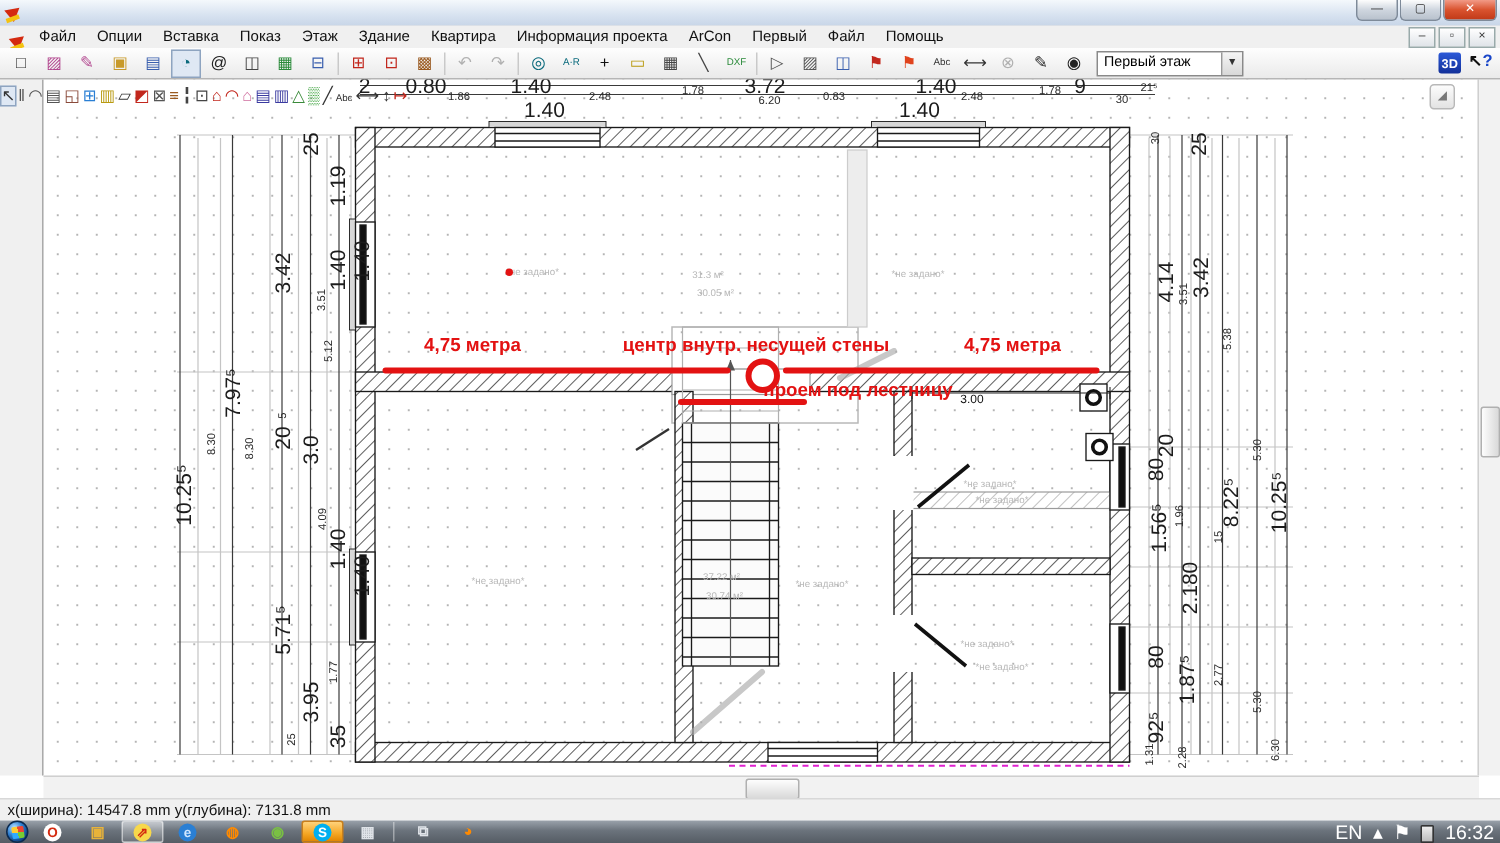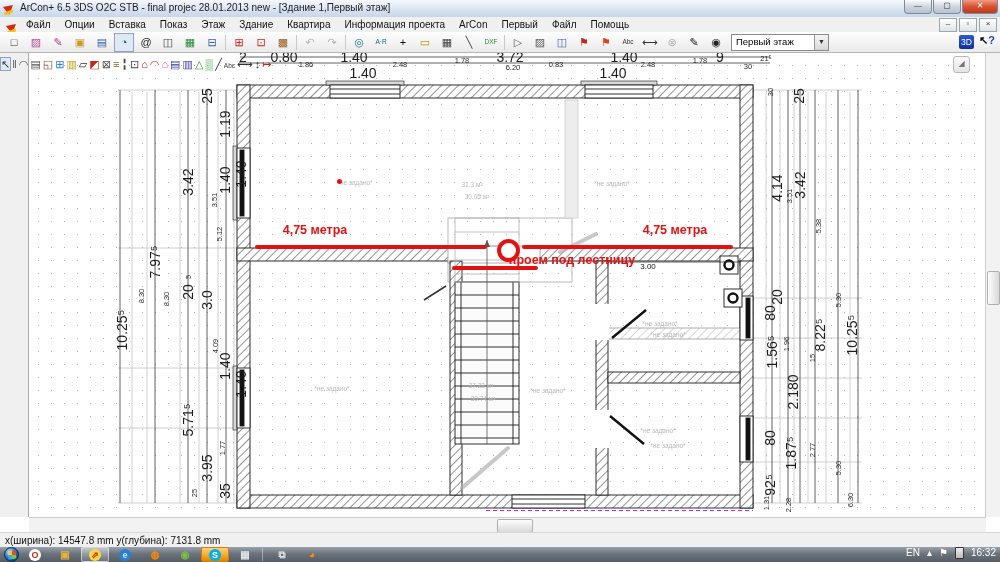--- a/index.html
+++ b/index.html
@@ -24,21 +24,21 @@
   .mdi-btns .mb{width:16px;height:12px;border:1px solid #9aa;background:linear-gradient(#fff,#dfe3e8);margin-left:2px;font-size:8px;line-height:10px;text-align:center;color:#333}
   
   #toolbar{left:0;top:32px;width:1000px;height:21px;background:linear-gradient(#fefefe,#eaeaea);border-bottom:1px solid #b5b5b5;z-index:40;display:flex;align-items:center;padding-left:3px;box-sizing:border-box}
   .ticon{width:18px;height:17px;margin:0 1px;border:1px solid transparent;font-size:11px;line-height:16px;text-align:center;color:#333;flex:0 0 auto;background:transparent}
   .ticon.pressed{border:1px solid #8ea4c0;background:#dfe8f4}
   .ticon.disabled{opacity:.35;filter:grayscale(1)}
   .tsep{width:5px;height:17px;flex:0 0 auto}
   .tsep:before{content:"";display:block;width:1px;height:15px;margin:1px auto;background:#c9c9c9}
   #floor-select{width:92px;height:15px;border:1px solid #8a8a8a;background:#fff;font-size:9.5px;line-height:14px;padding-left:4px;position:relative;margin-left:4px;flex:0 0 auto}
   #floor-select .dd{position:absolute;right:0;top:0;width:13px;height:100%;background:linear-gradient(#f5f5f5,#d8d8d8);border-left:1px solid #999;font-size:7px;text-align:center;line-height:14px;color:#333}
-  #btn3d{position:absolute;right:26px;top:3px;width:15px;height:14px;background:linear-gradient(#2b59d8,#123099);color:#fff;font-weight:normal;font-size:8.5px;text-align:center;line-height:14px;border-radius:2px}
+  #btn3d{position:absolute;right:26px;top:3px;width:15px;height:14px;background:linear-gradient(#2b59d8,#123099);color:#fff;font-weight:bold;font-size:8.5px;text-align:center;line-height:14px;border-radius:2px}
   #helpbtn{position:absolute;right:5px;top:2px;font-size:11px;color:#111;font-weight:bold}
   #helpbtn b{color:#1a46c8}
   
   #palette{left:0;top:53px;width:29px;height:464px;background:#f0f0f0;border-right:1px solid #aaa;z-index:30;padding-top:1px;box-sizing:border-box}
   .picon{width:22px;height:17px;margin:0 auto 1px auto;border:1px solid transparent;font-size:11px;line-height:16px;text-align:center;color:#333}
   .picon.pressed{border:1px solid #8ea4c0;background:#dfe8f4}
   
   #canvas{left:29px;top:53px;width:957px;height:464px;background:#fff;z-index:1;overflow:hidden;
           background-image:radial-gradient(circle,#b4b4b4 0.7px,transparent 0.9px);background-size:13px 13px;background-position:3px 6px}
   #plansvg{position:absolute;left:0;top:0;width:957px;height:464px}
@@ -63,30 +63,29 @@
   
   #statusbar{left:0;top:532px;width:1000px;height:15px;background:#f0f0f0;border-top:1px solid #d8d8d8;font-size:10px;color:#111;line-height:15px;padding-left:5px;box-sizing:border-box;z-index:40}
   #taskbar{left:0;top:547px;width:1000px;height:15px;background:linear-gradient(#9aa2ab,#6b737c 45%,#555c64);z-index:40;display:flex;align-items:center}
   #start-orb{width:15px;height:15px;border-radius:50%;margin-left:4px;background:radial-gradient(circle at 35% 30%,#9fd3ff 8%,#2f7fd0 42%,#134e92 70%,#0a2d5e);border:1px solid #0b2a50;box-sizing:border-box;position:relative;flex:0 0 auto}
   #start-orb:after{content:"";position:absolute;left:3px;top:3px;width:8px;height:8px;background:
      conic-gradient(#e43 0 25%,#7c3 0 50%,#3af 0 75%,#fc3 0);border-radius:1px;transform:rotate(-8deg)}
   .tapp{width:28px;height:15px;margin-left:2px;display:flex;align-items:center;justify-content:center;border-radius:2px;font-size:10px;font-weight:bold;flex:0 0 auto;border:1px solid transparent;box-sizing:border-box}
   .tapp.active{background:linear-gradient(rgba(255,255,255,.45),rgba(255,255,255,.12));border-color:rgba(255,255,255,.5)}
   .tapp.orange{background:linear-gradient(#ffd27a,#f5a623 60%,#e08400);border-color:#c87f1c}
   .tdivider{width:1px;height:13px;background:rgba(255,255,255,.4);margin:0 3px;flex:0 0 auto}
-  #tray{position:absolute;right:4px;top:547px;height:15px;display:flex;align-items:flex-start;color:#fff;font-size:10px;z-index:41}
+  #tray{position:absolute;right:4px;top:547px;height:15px;display:flex;align-items:flex-end;color:#fff;font-size:13px;z-index:41}
   #tray span{margin-left:7px}
   #tray .batt{display:inline-block;width:7px;height:10px;background:linear-gradient(#eee,#bbb);border:1px solid #333;border-radius:1px}
 </style>
 </head>
 <body>
 
 <div class="abs" id="titlebar">
   <span class="logo"></span>
-  <span class="tl">ArCon+  6.5 3DS O2C STB - final projec 28.01.2013 new - [Здание 1,Первый этаж]</span>
   <span class="caption-btns">
     <span class="cbtn">—</span>
     <span class="cbtn">▢</span>
     <span class="cbtn close">✕</span>
   </span>
 </div>
 
 <div class="abs" id="menubar">
   <span class="logo mlogo"></span>
   <span id="menu-items" style="display:flex">
@@ -311,20 +310,21 @@
     <line x1="608" y1="258" x2="608" y2="266" stroke="#222" stroke-width="0.7"></line>
     <line x1="740" y1="258" x2="740" y2="266" stroke="#222" stroke-width="0.7"></line>
 
     <line x1="486" y1="510.5" x2="753" y2="510.5" stroke="#e020d0" stroke-width="1.2" stroke-dasharray="4,3"></line>
   </svg>
   <span id="canvas-popup-button">◢</span>
 </div>
 
 <div class="abs" id="overlay">
   <span class="redlbl" style="left:315px;top:230px">4,75 метра</span>
+  <span class="redlbl" style="left:504px;top:230px">центр внутр. несущей стены</span>
   <span class="redlbl" style="left:675px;top:230px">4,75 метра</span>
   <span class="redlbl" style="left:572px;top:260px">проем под лестницу</span>
   <span class="redline" style="left:255px;top:245px;width:232px"></span>
   <span class="redline" style="left:522px;top:245px;width:211px"></span>
   <span class="redline" style="left:452px;top:266px;width:86px"></span>
   <span id="red-circle"></span>
   <span id="red-dot"></span>
   <span id="dim300">3.00</span>
 <span class="dim" style="left: 243px; top: 57px;">2</span>
     <span class="dim" style="left: 284px; top: 57px;">0.80</span>

